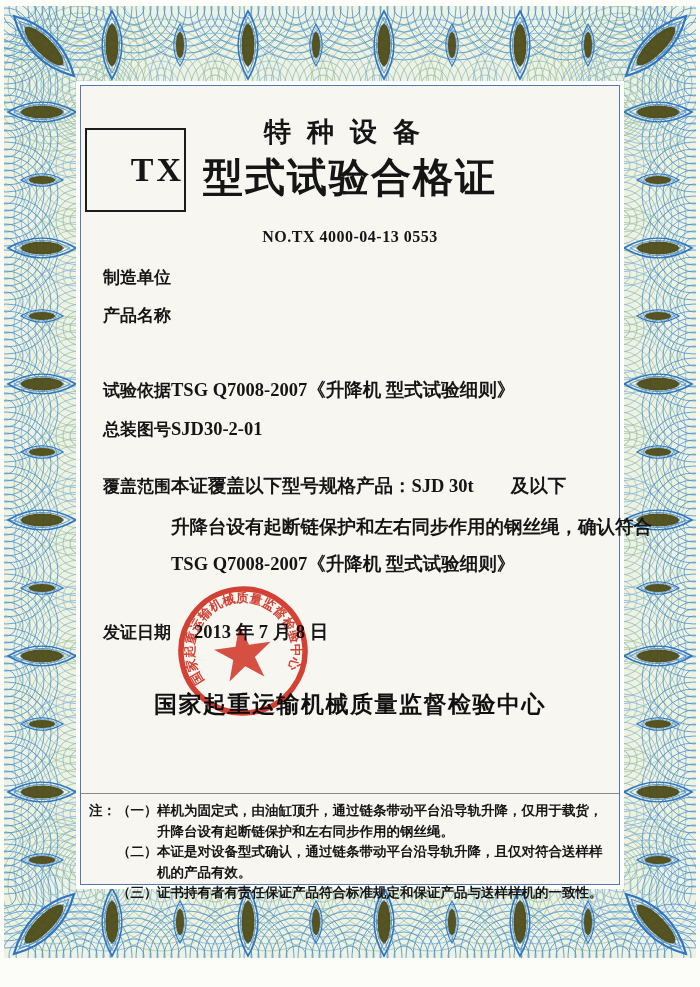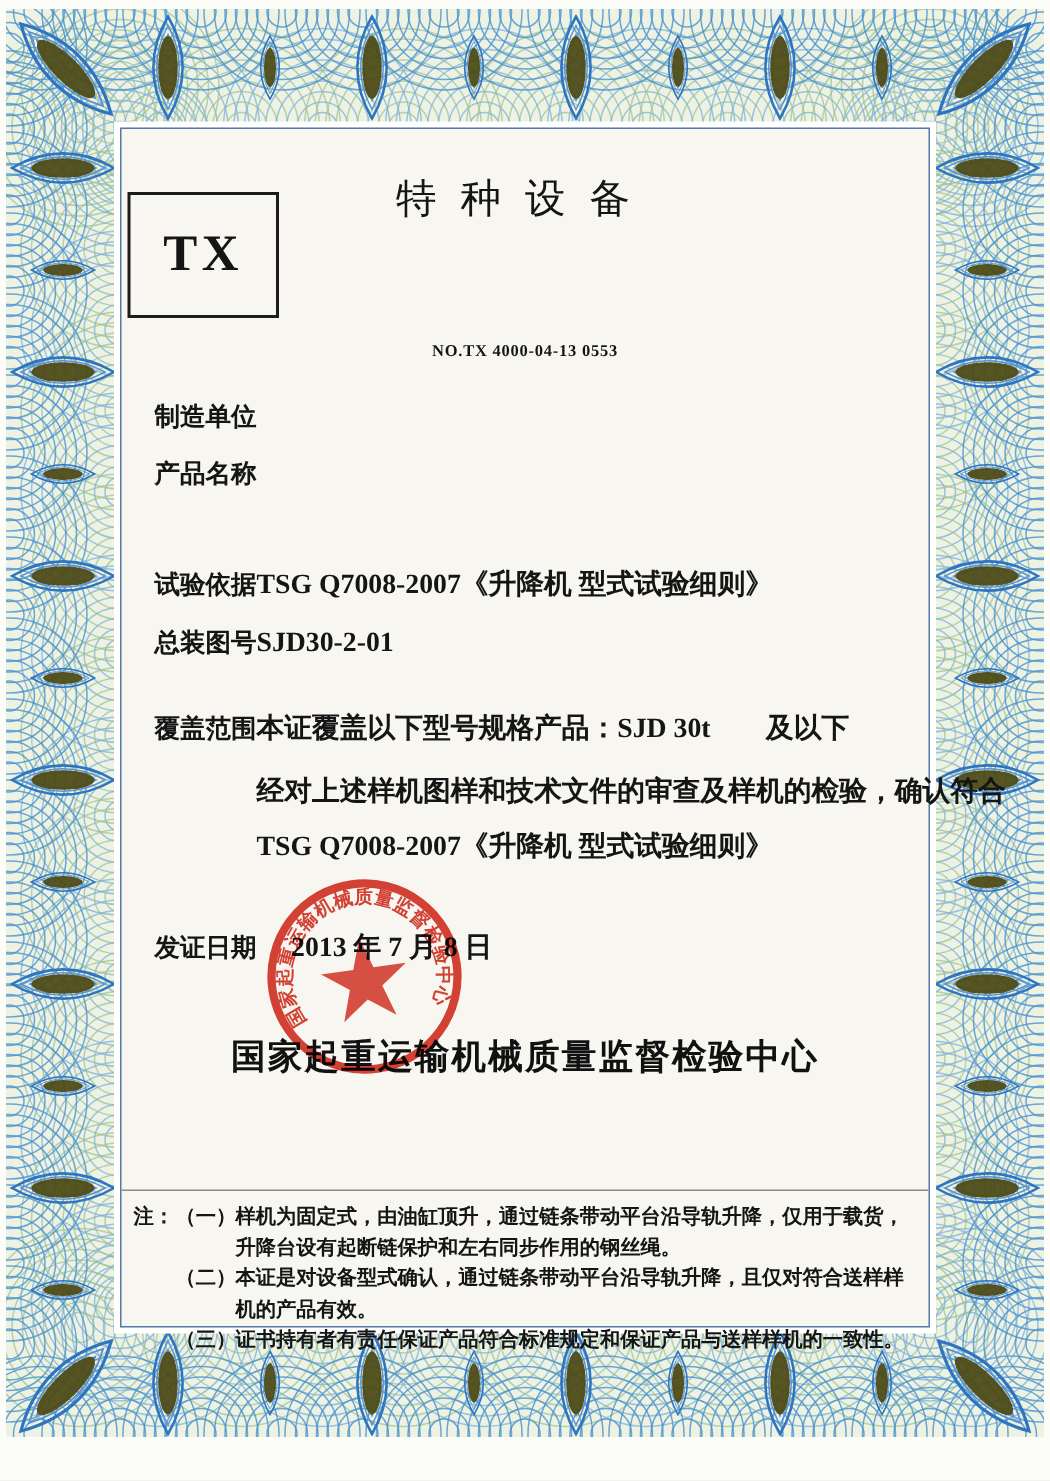--- a/index.html
+++ b/index.html
@@ -2,30 +2,30 @@
 <html><head>
 <meta charset="utf-8">
 <style>
   html,body{margin:0;padding:0;background:#e9e9e6;}
   .page{position:relative;width:700px;height:987px;background:#fcfcf9;overflow:hidden;
         font-family:"Liberation Serif","DejaVu Serif",serif;color:#151515;}
   #borderSvg{position:absolute;left:0;top:0;width:700px;height:987px;}
   .content{position:absolute;left:80px;top:85px;width:540px;height:800px;box-sizing:border-box;
            background:#f7f6f0;border:1.5px solid #5577aa;box-shadow:0 0 0 4px #ffffff;}
   .tx-box{position:absolute;left:4px;top:42px;width:97px;height:80px;border:2.5px solid #1c1c1c;
-          display:flex;align-items:center;justify-content:center;
+          display:flex;align-items:center;justify-content:flex-end;
           font-weight:bold;font-size:34px;letter-spacing:3px;}
   .title-top{position:absolute;top:28px;left:0;right:0;text-align:center;
              font-family:"Liberation Sans","DejaVu Sans",sans-serif;
-             font-weight:normal;font-size:27px;letter-spacing:16px;}
+             font-weight:bold;font-size:27px;letter-spacing:16px;}
   .title-main{position:absolute;top:64px;left:0;right:0;text-align:center;
               font-family:"Liberation Sans","DejaVu Sans",sans-serif;
               font-weight:bold;font-size:40px;letter-spacing:2px;}
   .cert-no{position:absolute;top:142px;left:0;right:0;text-align:center;
-           font-weight:bold;font-size:11px;letter-spacing:.5px;}
+           font-weight:bold;font-size:16px;letter-spacing:.5px;}
   .frow{position:absolute;left:22px;right:10px;display:flex;align-items:baseline;
         font-weight:600;font-size:17px;line-height:22px;white-space:nowrap;text-align:center;}
   .flab{flex:none;width:68px;font-size:17px;}
   .fval{font-size:18.5px;}
   .cval{position:absolute;left:90px;right:10px;font-weight:600;font-size:18.5px;white-space:nowrap;}
   .date-val{margin-left:23px;font-size:18.5px;}
   .auth{position:absolute;top:603px;left:0;right:0;text-align:center;
         font-family:"Liberation Sans","DejaVu Sans",sans-serif;
         font-weight:bold;font-size:23px;letter-spacing:1.5px;color:#111;}
   .seal{position:absolute;left:94px;top:497px;width:136px;height:136px;
@@ -1243,20 +1243,21 @@
       </g>
     </svg>
 
   <div class="content">
 
     <div class="tx-box">
       <span>TX</span>
     </div>
 
     <div class="title-top">特种设备</div>
+    <div class="title-main">型式试验合格证</div>
     <div class="cert-no">NO.TX 4000-04-13 0553</div>
 
     <div class="frow" style="top:181px">
       <span class="flab">制造单位</span>
     </div>
     <div class="frow" style="top:219px">
       <span class="flab">产品名称</span>
     </div>
     <div class="frow" style="top:293px">
       <span class="flab">试验依据</span>
@@ -1264,21 +1265,21 @@
     </div>
     <div class="frow" style="top:332px">
       <span class="flab">总装图号</span>
       <span class="fval">SJD30-2-01</span>
     </div>
 
     <div class="frow" style="top:389px">
       <span class="flab">覆盖范围</span>
       <span class="fval">本证覆盖以下型号规格产品：SJD 30t　　及以下</span>
     </div>
-    <div class="cval" style="top:428px">经对上述样机图样和技术文件的审查及样机的检验，确认符合</div>
+    <div class="cval" style="top:428px">升降台设有起断链保护和左右同步作用的钢丝绳，确认符合</div>
     <div class="cval" style="top:465px">TSG Q7008-2007《升降机 型式试验细则》</div>
 
     <div class="frow" style="top:535px">
       <span class="flab">发证日期</span>
       <span class="date-val">2013 年 7 月 8 日</span>
     </div>
 
     <div class="auth">国家起重运输机械质量监督检验中心</div>
 
     <svg class="seal" viewBox="0 0 136 136" xmlns="http://www.w3.org/2000/svg">

